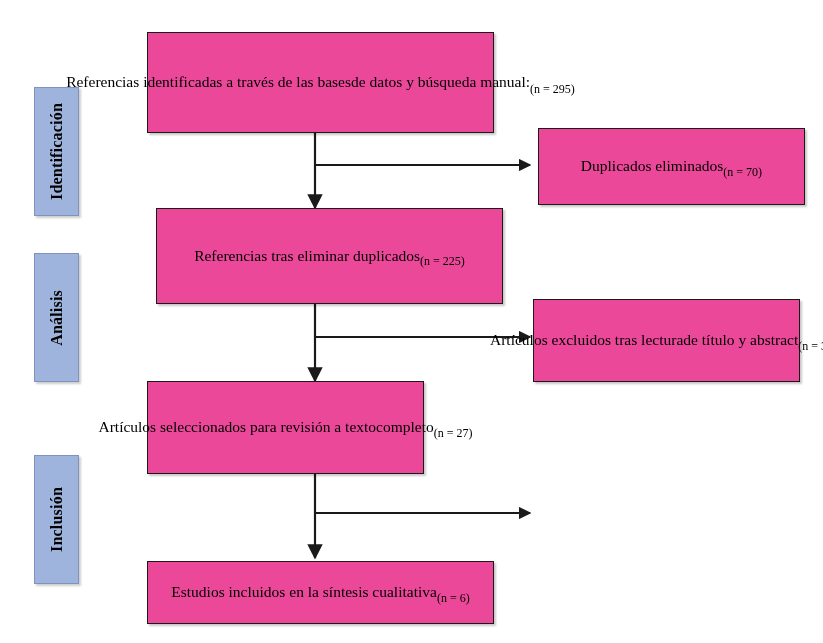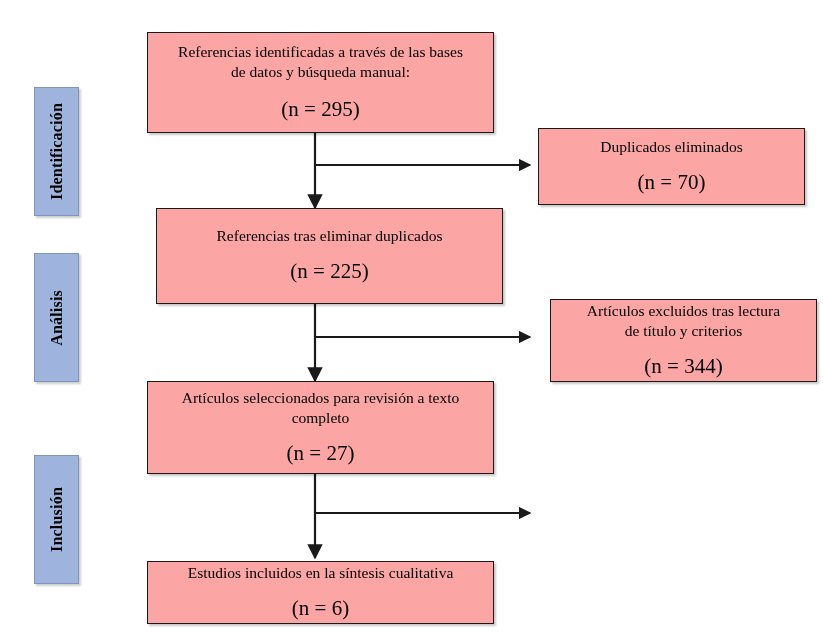--- a/index.html
+++ b/index.html
@@ -31,38 +31,37 @@
     writing-mode: vertical-rl;
     transform: rotate(180deg);
     font-weight: bold;
     font-size: 16px;
     letter-spacing: 0.2px;
     white-space: nowrap;
     color: #000000;
   }
   .flow-box {
     position: absolute;
-    background: #fca5a5;
+    background: #ec4899;
     border: 1.3px solid #1a1a1a;
     box-shadow: 2px 2px 2px rgba(0,0,0,0.22);
     display: flex;
-    flex-direction: column;
     align-items: center;
     justify-content: center;
     box-sizing: border-box;
     padding: 4px 8px;
   }
   .flow-box .line {
     font-size: 15.5px;
     line-height: 1.30;
     text-align: center;
     white-space: nowrap;
   }
   .flow-box .count {
-    font-size: 21px;
+    font-size: 12px;
     line-height: 1.30;
     text-align: center;
     white-space: nowrap;
   }
   .flow-box.box-main .count { margin-top: 14px; }
   .flow-box.tight .count { margin-top: 12px; }
 
   svg.connectors {
     position: absolute;
     left: 0;
@@ -118,27 +117,27 @@
   <div class="flow-box tight" style="left:538px; top:128px; width:267px; height:77px;">
     <div class="line">Duplicados eliminados</div>
     <div class="count">(n = 70)</div>
   </div>
 
   <div class="flow-box tight" style="left:156px; top:208px; width:347px; height:96px;">
     <div class="line">Referencias tras eliminar duplicados</div>
     <div class="count">(n = 225)</div>
   </div>
 
-  <div class="flow-box tight" style="left:550px; top:299px; width:267px; height:83px;">
+  <div class="flow-box tight" style="left:533px; top:299px; width:267px; height:83px;">
     <div class="line">Artículos excluidos tras lectura</div>
-    <div class="line">de título y criterios</div>
+    <div class="line">de título y abstract</div>
     <div class="count">(n = 344)</div>
   </div>
 
-  <div class="flow-box tight" style="left:147px; top:381px; width:347px; height:93px;">
+  <div class="flow-box tight" style="left:147px; top:381px; width:277px; height:93px;">
     <div class="line">Artículos seleccionados para revisión a texto</div>
     <div class="line">completo</div>
     <div class="count">(n = 27)</div>
   </div>
 
 
   <div class="flow-box tight" style="left:147px; top:561px; width:347px; height:63px;">
     <div class="line">Estudios incluidos en la síntesis cualitativa</div>
     <div class="count">(n = 6)</div>
   </div>

